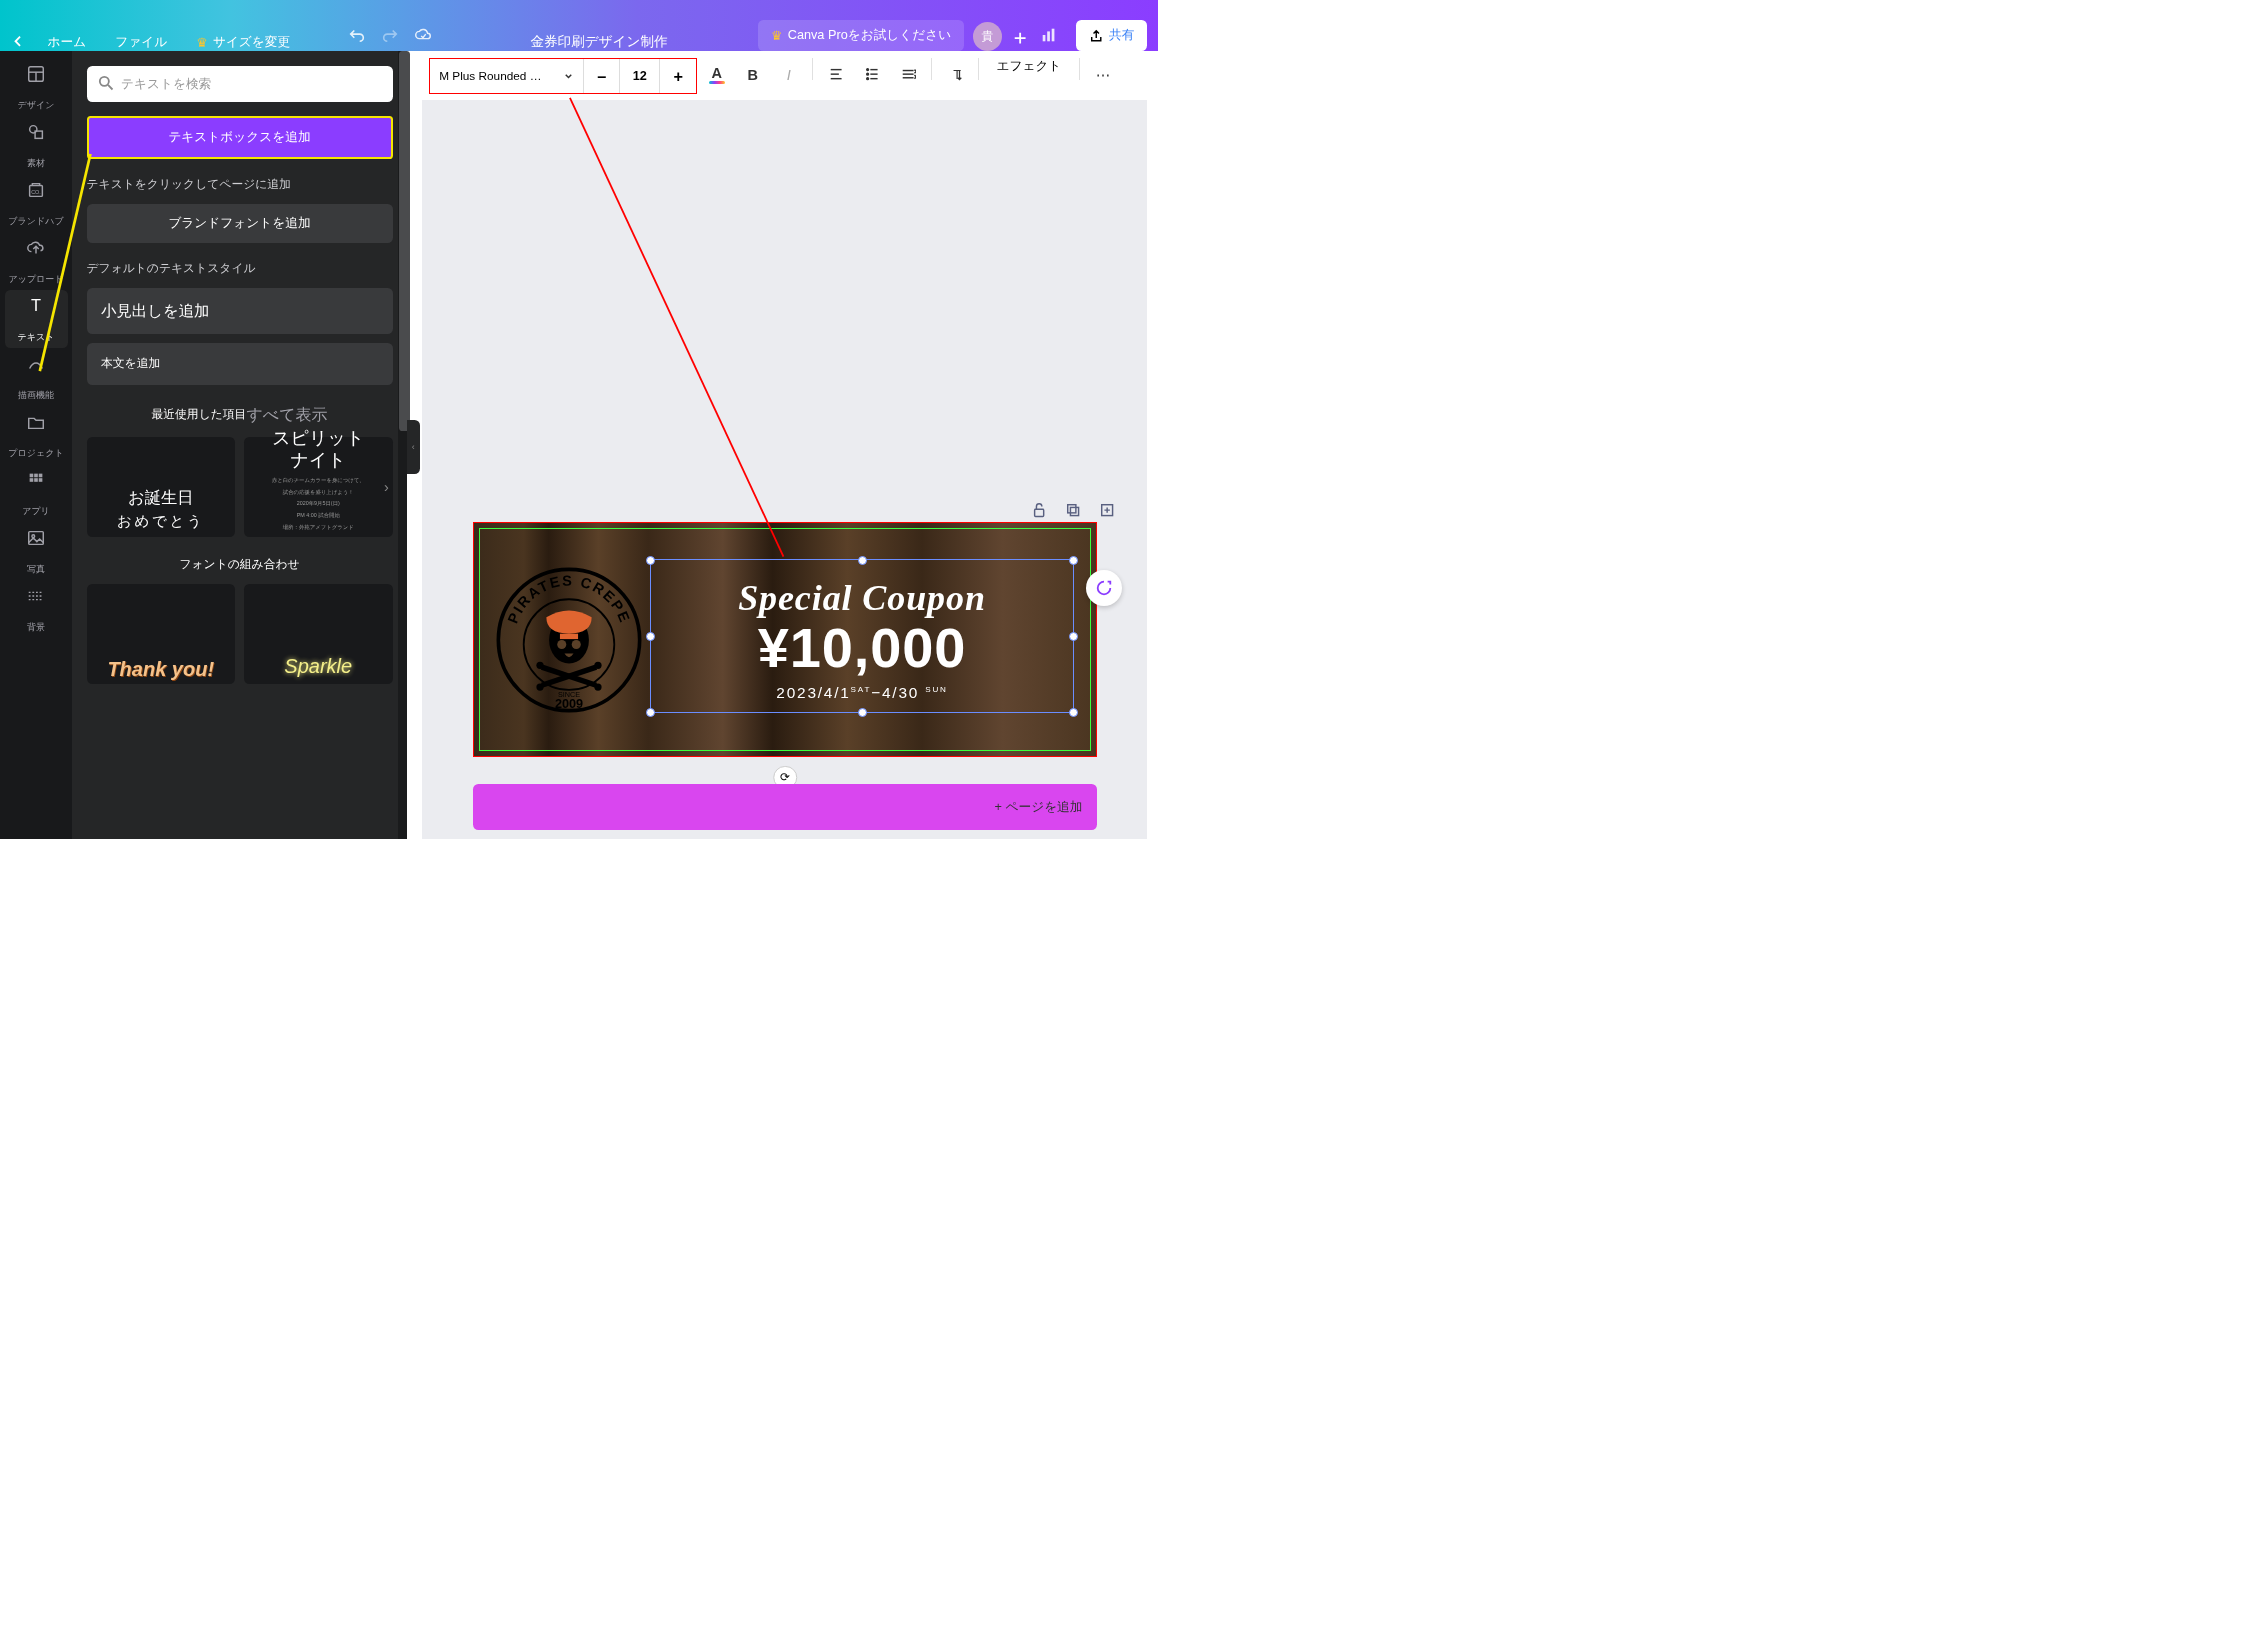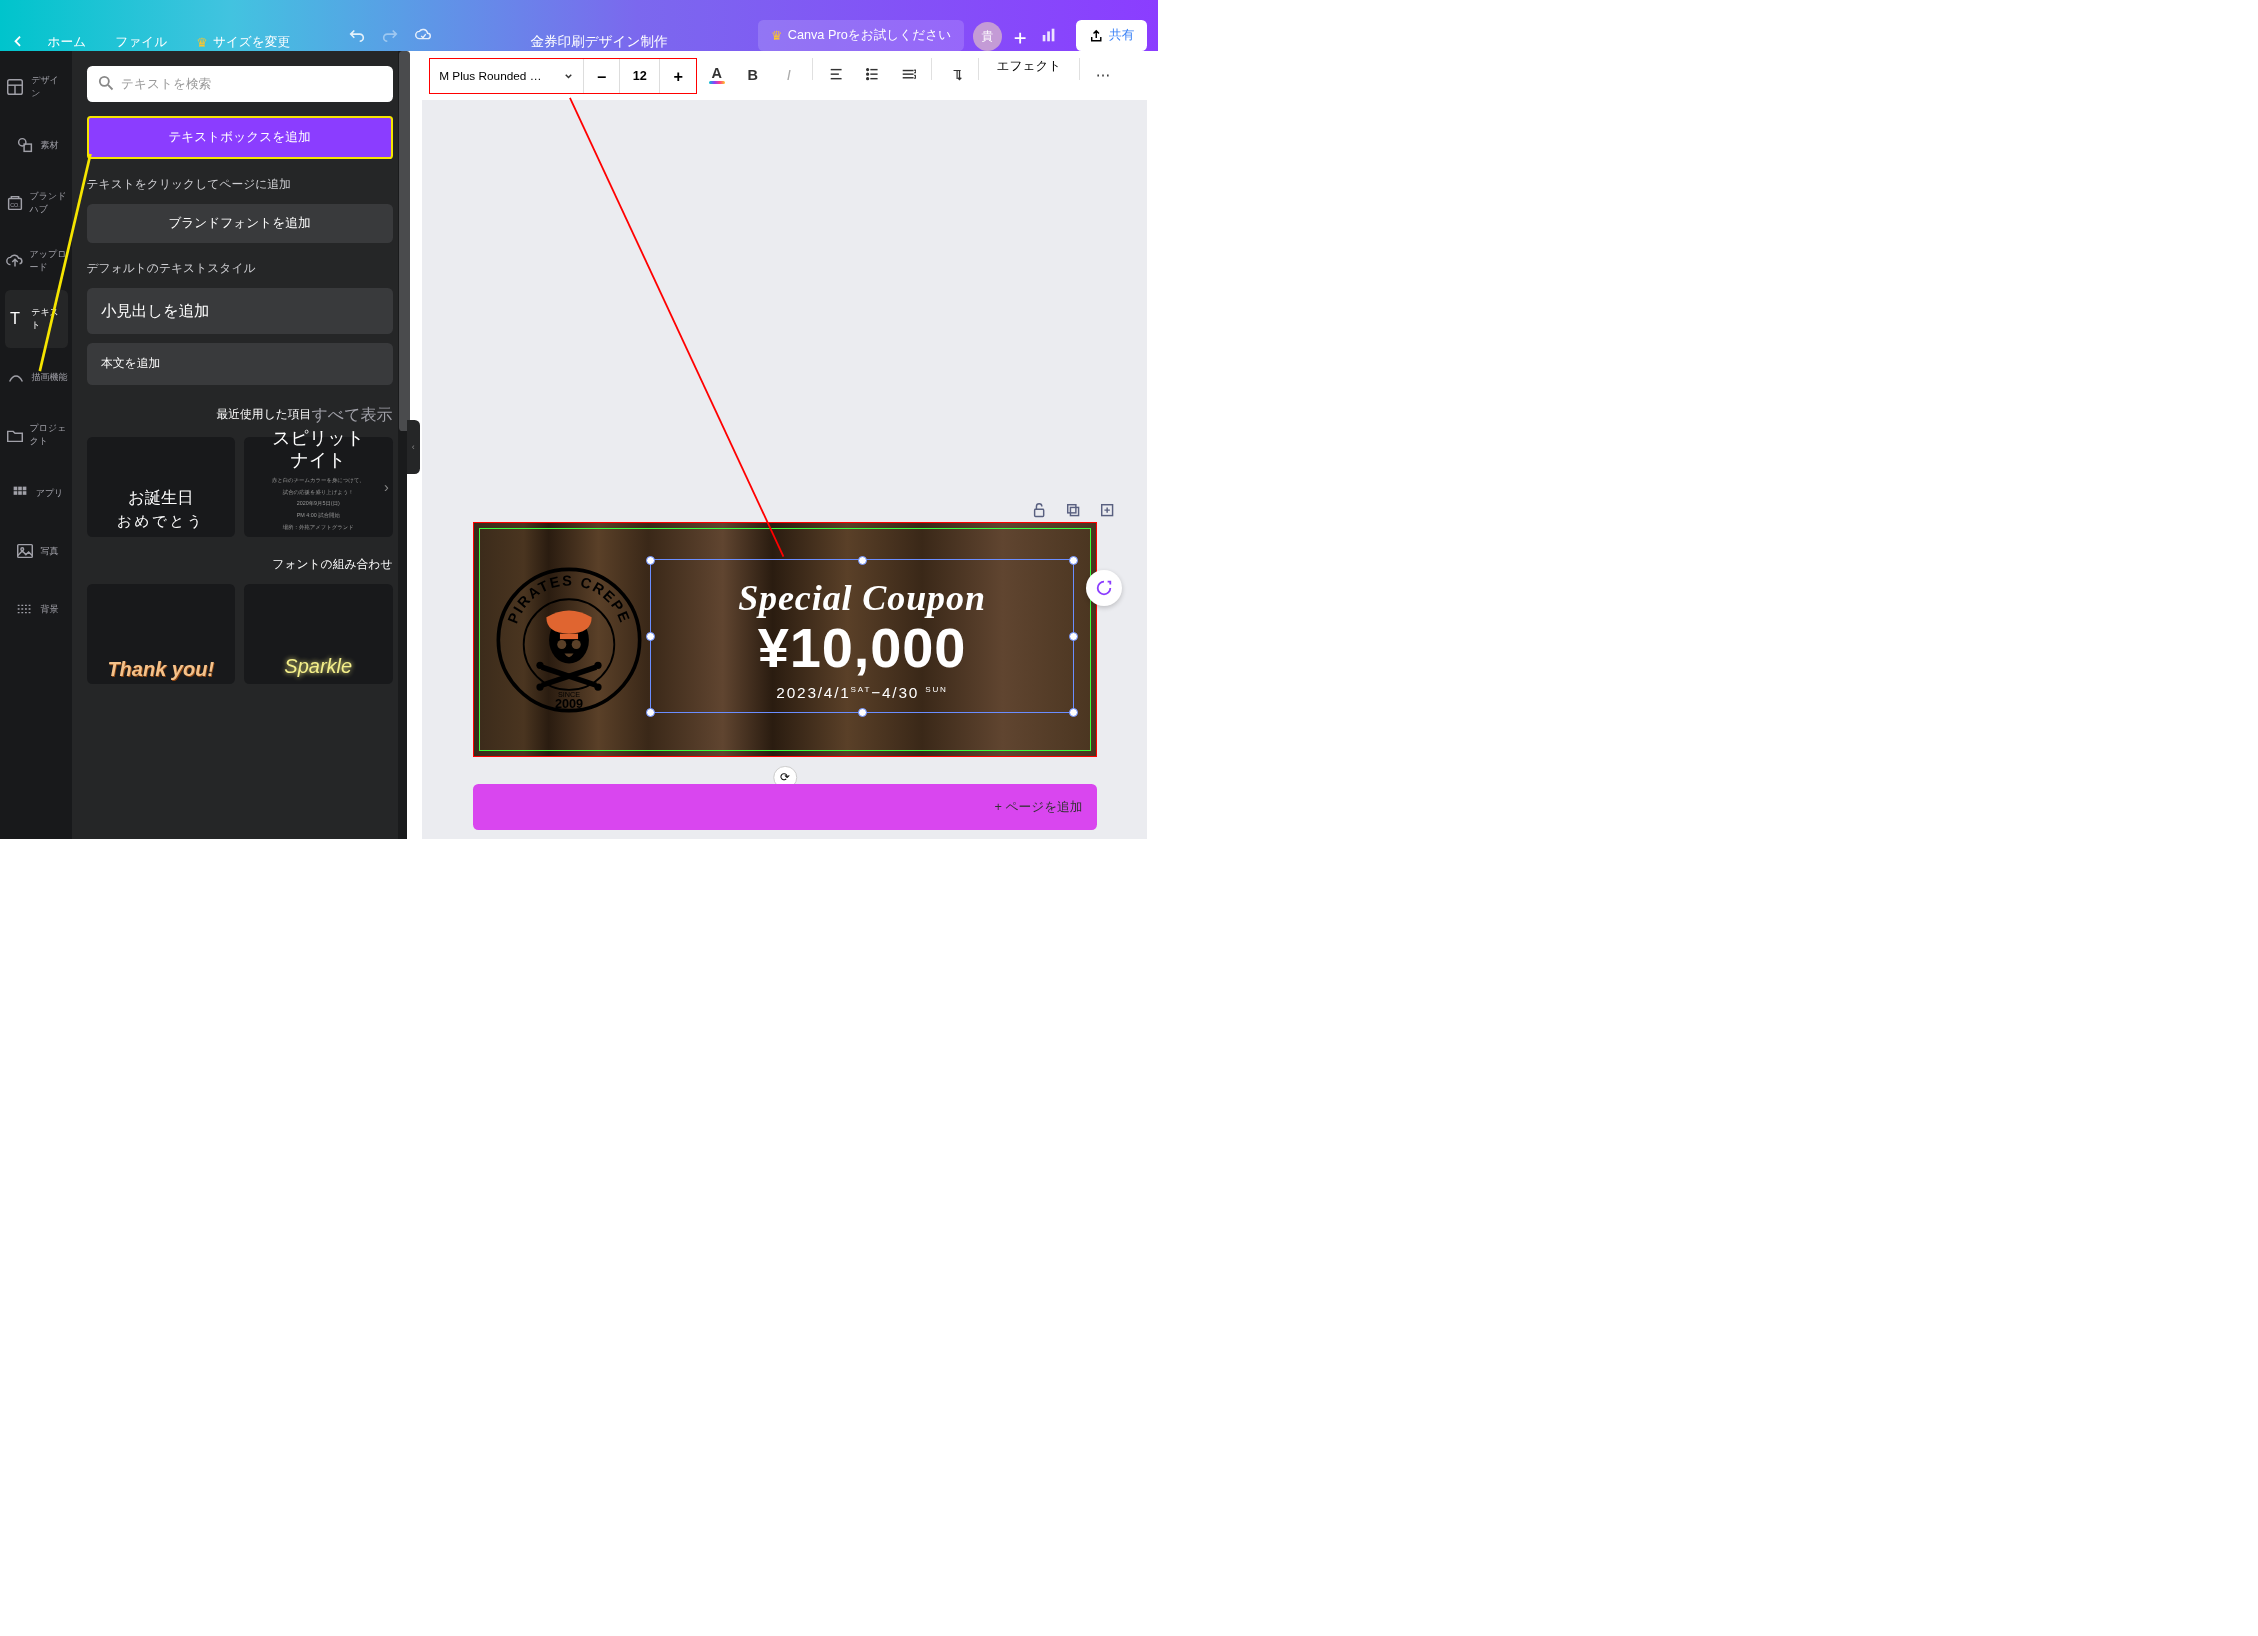--- a/index.html
+++ b/index.html
@@ -14,37 +14,37 @@
 .header .spacer1 { width: 36px; }
 .header .icon-btn { width: 33px; height: 33px; display: flex; align-items: center; justify-content: center; cursor: pointer; opacity: 0.85; }
 .header .title { flex: 1; text-align: center; font-size: 13.6px; }
 .header .pro { background: rgba(255,255,255,0.15); padding: 7.2px 12.7px; border-radius: 5.4px; display: flex; align-items: center; gap: 5.4px; cursor: pointer; }
 .header .avatar { width: 29px; height: 29px; border-radius: 50%; background: #c49bd6; display: flex; align-items: center; justify-content: center; margin-left: 9px; font-size: 11.8px; }
 .header .plus { width: 25px; height: 25px; display: flex; align-items: center; justify-content: center; margin-left: 5.4px; cursor: pointer; }
 .header .share { background: #fff; color: #3b82f6; padding: 7.2px 12.7px; border-radius: 5.4px; margin-left: 11px; display: flex; align-items: center; gap: 5.4px; cursor: pointer; font-weight: 500; }
 
 
 .rail { position: absolute; left: 0; top: 51px; width: 72px; height: calc(100% - 51px); background: #18191b; display: flex; flex-direction: column; align-items: center; padding-top: 7.2px; }
-.rail .rail-item { width: 63px; height: 58px; display: flex; align-items: center; justify-content: center; color: #a0a0a8; font-size: 9px; cursor: pointer; gap: 5px; border-radius: 5.4px; }
+.rail .rail-item { width: 63px; height: 58px; display: flex; flex-direction: column; align-items: center; justify-content: center; color: #a0a0a8; font-size: 9px; cursor: pointer; gap: 14px; border-radius: 5.4px; }
 .rail .rail-item.active { background: #252627; color: #fff; }
 .rail .rail-icon { width: 22px; height: 22px; display: flex; align-items: center; justify-content: center; }
 
 
 .panel { position: absolute; left: 72px; top: 51px; width: 335px; height: calc(100% - 51px); background: #252627; padding: 14.5px; overflow-y: auto; color: #fff; }
 .search { background: #fff; border-radius: 5.4px; height: 36px; display: flex; align-items: center; padding: 0 11px; gap: 7.2px; }
 .search input { border: none; outline: none; flex: 1; font-size: 12.7px; color: #333; }
 .search input::placeholder { color: #999; }
 .add-text { background: #8b3dff; border: 2.7px solid #f5e500; color: #fff; text-align: center; padding: 11px; border-radius: 3.6px; margin-top: 14.5px; cursor: pointer; font-size: 12.7px; font-weight: 500; }
 .section-label { font-size: 11.8px; margin: 18px 0 11px; color: #d0d0d4; }
 .brand-btn { background: #393a3c; padding: 11px; text-align: center; border-radius: 5.4px; cursor: pointer; font-size: 12.7px; }
 .style-btn { background: #393a3c; padding: 12.7px 14.5px; border-radius: 5.4px; margin-bottom: 9px; cursor: pointer; }
 .style-btn.h1 { font-size: 23.5px; font-weight: 700; font-family: serif; }
 .style-btn.h2 { font-size: 15.4px; font-family: serif; }
 .style-btn.body { font-size: 11.8px; }
-.row-head { display: flex; justify-content: flex-end; align-items: center; margin: 20px 0 11px; }
+.row-head { display: flex; justify-content: center; align-items: center; margin: 20px 0 11px; }
 .row-head .see-all { font-size: 16px; color: #a0a0a8; cursor: pointer; }
 .row-head .label { font-size: 11.8px; }
 .thumbs { display: flex; gap: 9px; }
 .thumb { flex: 1; height: 100px; background: #18191b; border-radius: 5.4px; display: flex; flex-direction: column; align-items: center; justify-content: flex-end; cursor: pointer; padding: 5.4px; text-align: center; }
 .thumb.bday .l1 { font-family: serif; font-size: 16.3px; }
 .thumb.bday .l2 { font-family: serif; font-size: 14.5px; letter-spacing: 2.7px; margin-top: 3.6px; }
 .thumb.spirit { position: relative; }
 .thumb.spirit .l1 { font-family: serif; font-size: 18px; line-height: 1.2; }
 .thumb.spirit .meta { font-size: 5.4px; color: #999; margin-top: 5.4px; }
 .thumb.spirit .arrow { position: absolute; right: 3.6px; top: 50%; transform: translateY(-50%); color: #888; }

